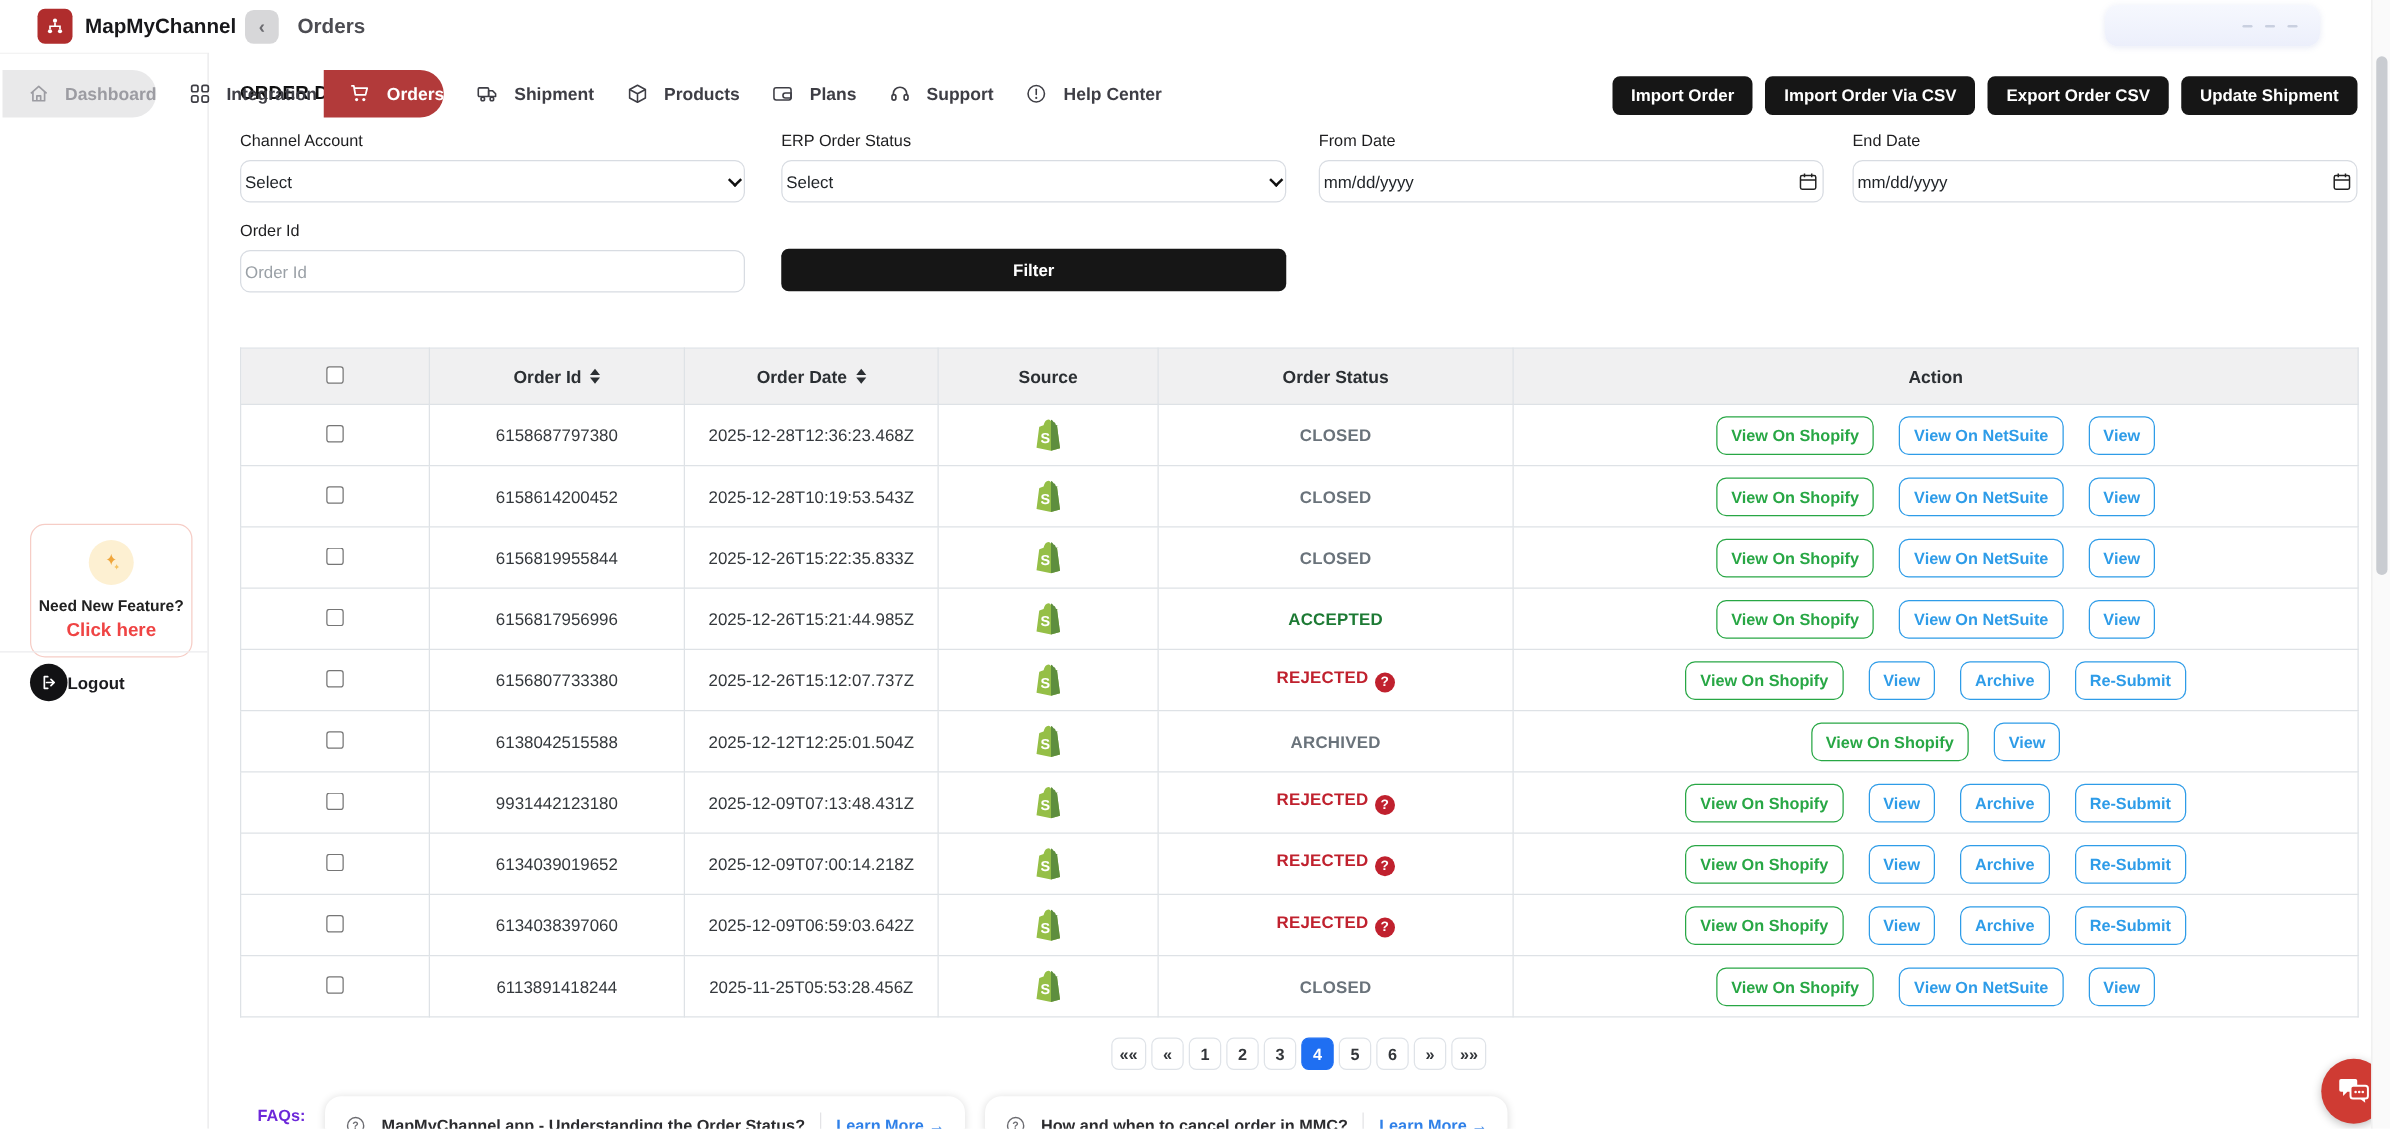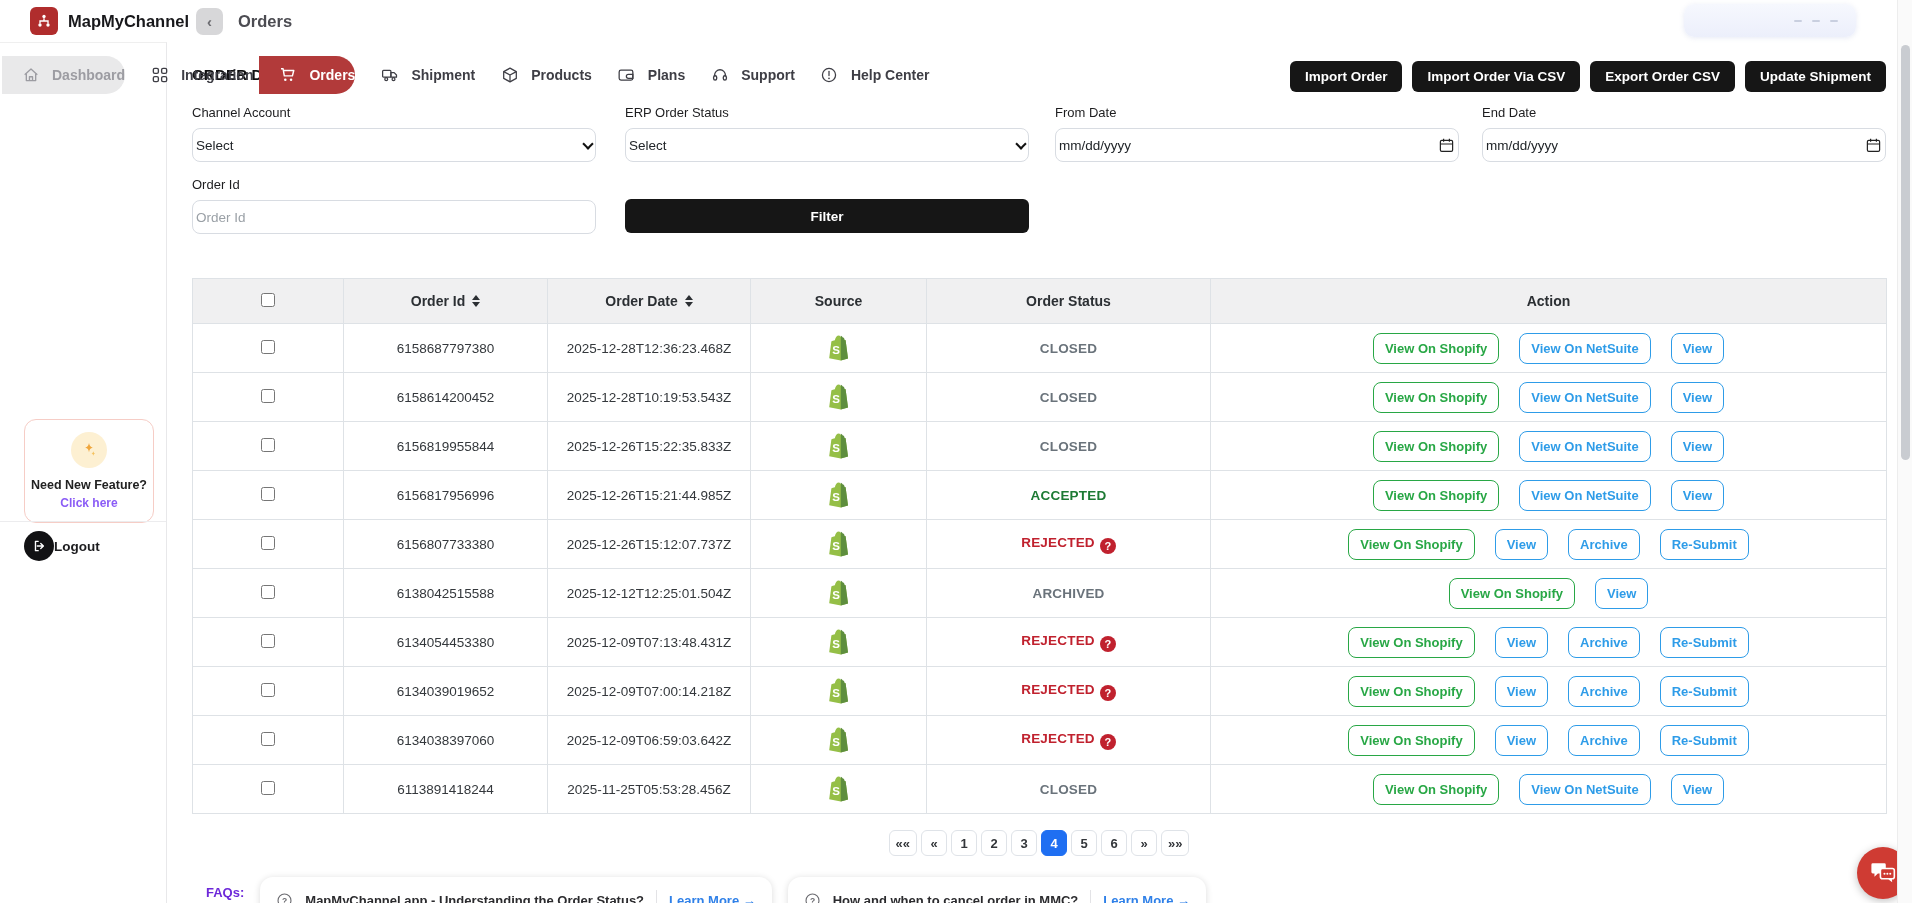--- a/index.html
+++ b/index.html
@@ -20,21 +20,21 @@
   
   .sidebar{position:absolute;top:42px;left:0;width:167px;bottom:0;background:#fff;border-right:1px solid #e8e8ea;border-top:1px solid #efefef;z-index:5}
   .nav{position:absolute;top:13px;left:2px;display:flex;gap:6px;width:161px}
   .nav-item{height:38px;display:flex;align-items:center;gap:12px;padding-left:19px;border-radius:0 19px 19px 0;font-size:14px;font-weight:700;color:#3e3e45;cursor:pointer;white-space:nowrap}
   .nav-item .nico{display:flex;align-items:center;justify-content:center;width:19px;height:19px}
   .nav-item.disabled{background:#e9e9ea;color:#9c9ca2;cursor:default}
   .nav-item.active{background:#b23a3a;color:#fff}
   .feature-card{position:absolute;top:376px;left:24px;width:130px;border:1px solid #f6cdc6;border-radius:12px;background:#fff;padding:12px 6px 12px;text-align:center}
   .fc-circle{width:36px;height:36px;border-radius:50%;background:#fdf0d2;margin:0 auto 10px;display:flex;align-items:center;justify-content:center}
   .fc-title{font-size:12.5px;font-weight:600;color:#222;line-height:1.25}
-  .fc-link{font-size:12px;font-weight:700;color:#8b5cf6;margin-top:2px;cursor:pointer}
+  .fc-link{font-size:15px;font-weight:700;color:#ef4444;margin-top:2px;cursor:pointer}
   .side-divider{position:absolute;top:478px;left:0;right:0;border-top:1px solid #ececee}
   .logout-row{position:absolute;top:486px;left:24px;display:flex;align-items:center;height:34px;cursor:pointer}
   .logout-circle{width:30px;height:30px;border-radius:50%;background:#121214;display:flex;align-items:center;justify-content:center}
   .logout-label{font-size:13.5px;font-weight:600;color:#1c1c1f}
 
   
   .section-title{position:absolute;left:192px;top:66px;font-size:15px;font-weight:800;letter-spacing:.2px;color:#0f0f10}
   .toolbar{position:absolute;top:61px;right:26px;display:flex;gap:10px}
   .tbtn{height:31px;padding:0 15px;border-radius:6px;background:#161616;color:#fff;font-size:13.5px;font-weight:700;display:flex;align-items:center;cursor:pointer;white-space:nowrap}
 
@@ -449,21 +449,21 @@
         <td><span class="status muted">ARCHIVED</span></td>
         <td>
           <div class="actions">
             <span class="abtn green">View On Shopify</span>
             <span class="abtn blue">View</span>
           </div>
         </td>
       </tr>
       <tr>
         <td><input type="checkbox" style=""></td>
-        <td>6134054453380</td>
+        <td>9931442123180</td>
         <td>2025-12-09T07:13:48.431Z</td>
         <td><span style="display:inline-flex;vertical-align:middle">
             <svg width="23" height="26" viewBox="0 0 23 26">
               <path d="M18.6 5.3 21 23.6l-7.2 1.9L2.2 23.2 4.3 6.9c.06-.45.3-.65.75-.78l2.8-.85C8.5 2.5 9.9.6 11.8.6c1.05 0 1.8.85 2.3 1.95.25-.07.45-.1.65-.1.6 0 1 .32 1.2.95l.55 1.5 1.5.1c.3.02.55.15.6.3z" fill="#95bf47"></path>
               <path d="M18.6 5.3 21 23.6l-7.2 1.9V.7c.95.2 1.6.95 2 1.85.85.1 1.3.5 1.5 1.15l.5 1.45 1.4.08c.2.01.37.05.4.07z" fill="#5e8e3e"></path>
               <text x="9.2" y="19.2" font-size="11.5" font-weight="bold" fill="#fff" text-anchor="middle" font-family="Liberation Sans, sans-serif">S</text>
             </svg>
           </span></td>
         <td><span class="status rejected">REJECTED</span><span class="qbadge">?</span></td>
         <td>

